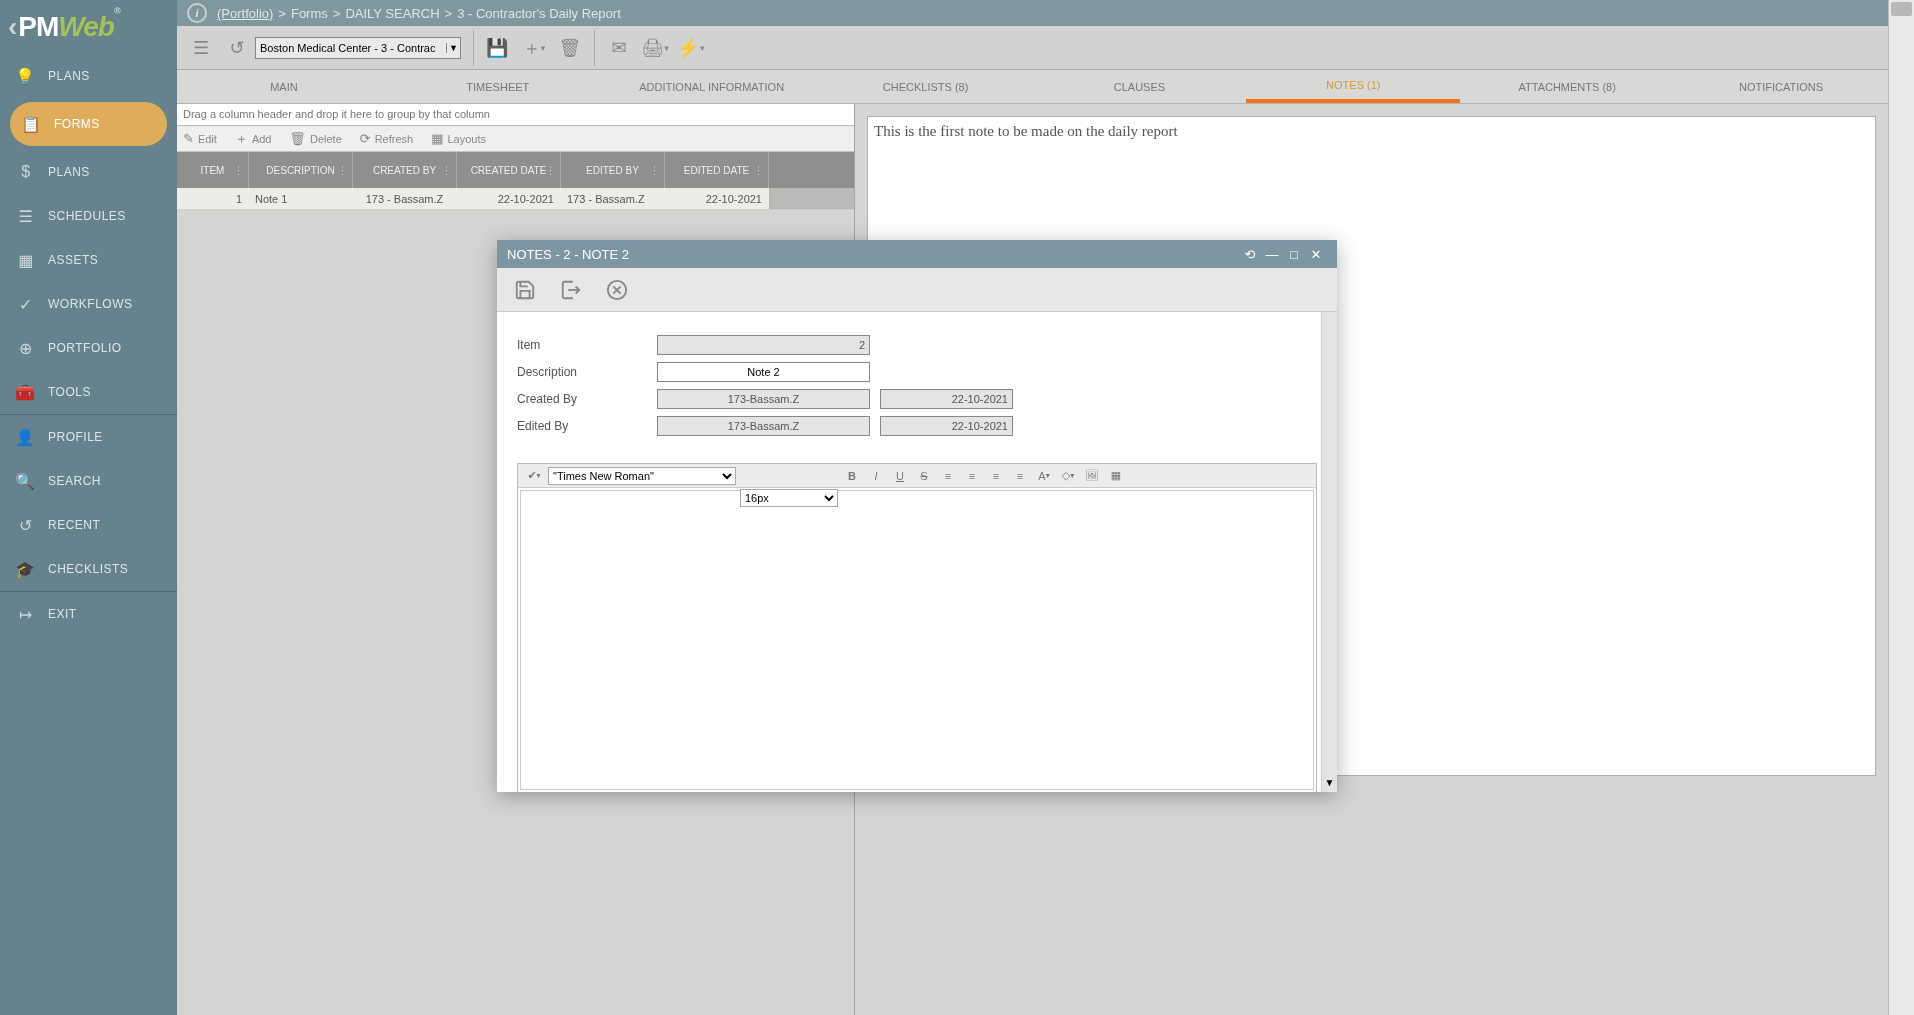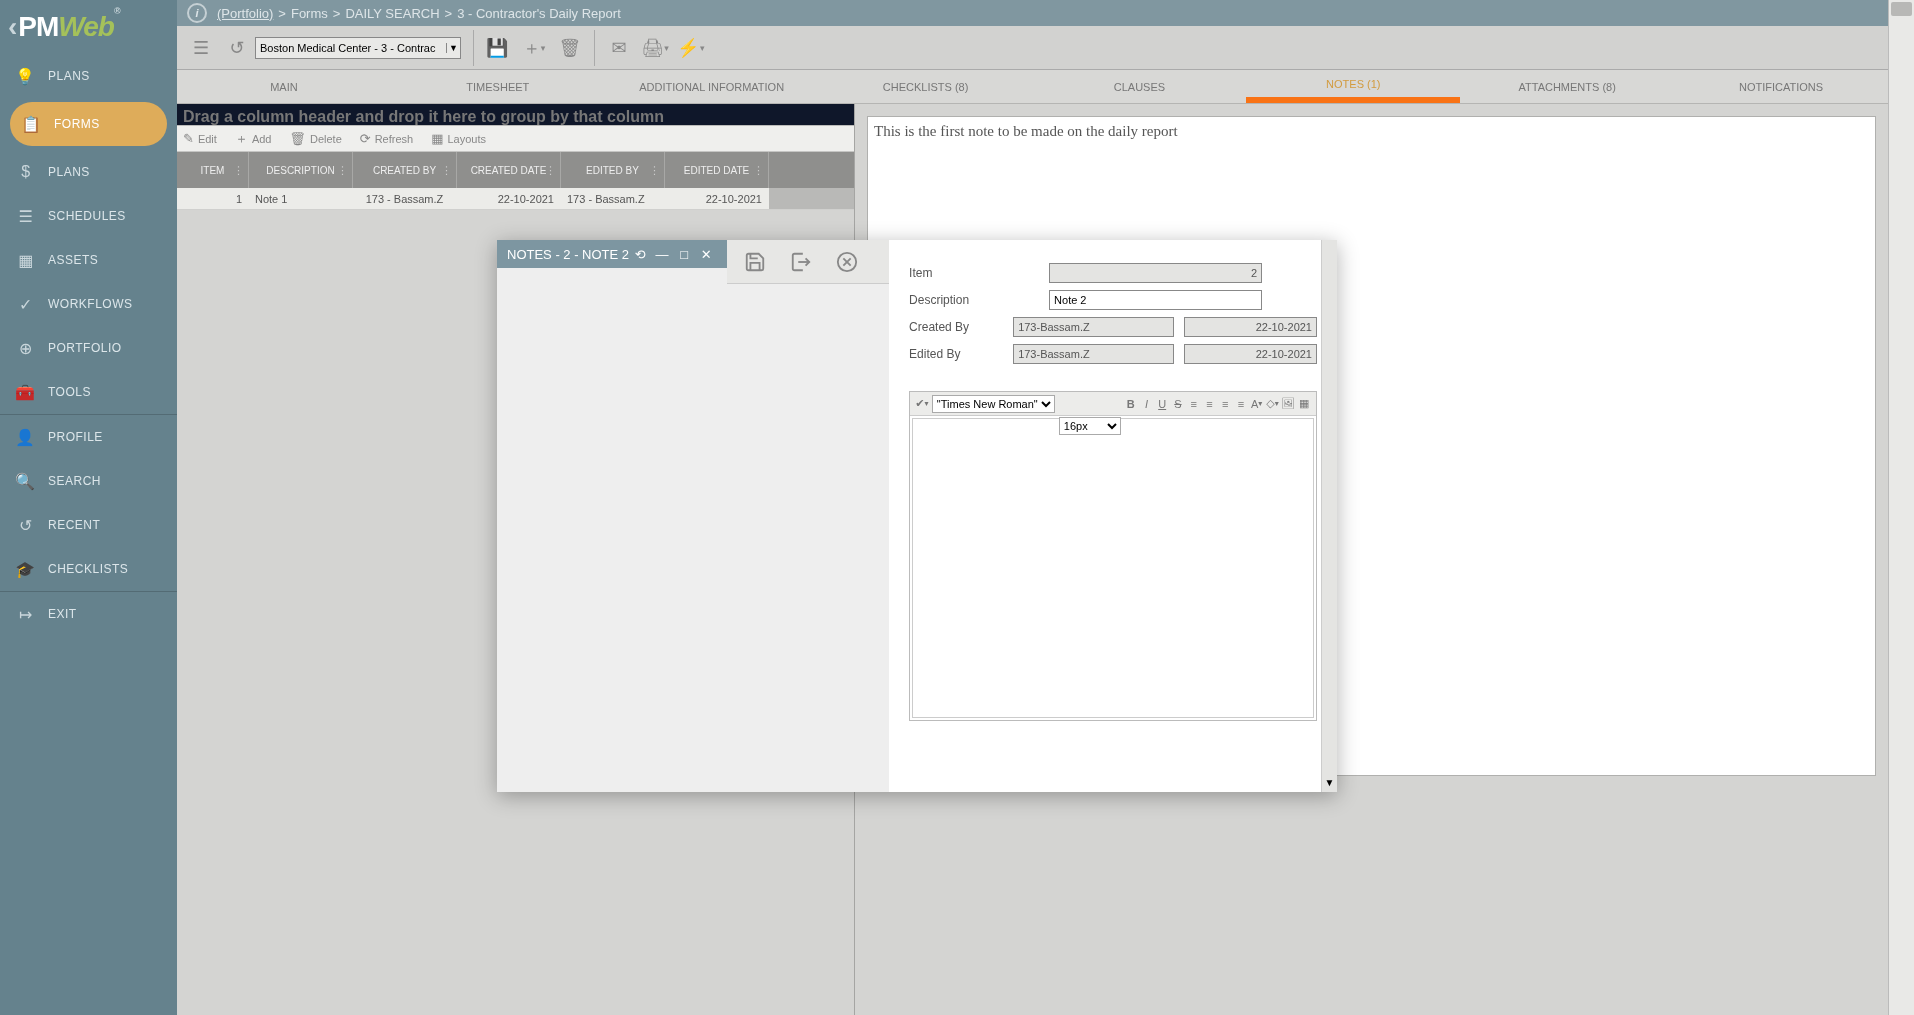--- a/index.html
+++ b/index.html
@@ -27,53 +27,53 @@
 .toolbar .tbtn{width:36px;height:36px;display:flex;align-items:center;justify-content:center;font-size:18px;color:#888;cursor:pointer;}
 .toolbar .tsep{width:1px;height:36px;background:#aaa;margin:0 6px;}
 .toolbar .picker{display:flex;align-items:center;border:1px solid #888;background:#e9e9e7;height:22px;font-size:11px;margin-right:6px;}
 .toolbar .picker input{border:none;background:transparent;width:190px;padding:0 4px;outline:none;font-size:11px;}
 .toolbar .picker .dd{width:14px;border-left:1px solid #888;text-align:center;cursor:pointer;font-size:9px;}
 
 
 .tabs { position:absolute; left:177px; top:70px; right:26px; height:34px; background:#d8d8d6; display:flex; border-bottom:1px solid #b5b5b3;}
 .tab {flex:0 0 auto; padding:0 30px; display:flex;align-items:center;justify-content:center;font-size:11px;color:#777;cursor:pointer;white-space:nowrap;}
 .tab.wide{flex:1;}
-.tab.active{color:#d29b3f;border-bottom:6px solid #f97316;}
+.tab.active{color:#d29b3f;border-bottom:4px solid #f97316;}
 
 
 .content{position:absolute;left:177px;top:104px;right:26px;bottom:0;display:flex;}
 .left-pane{flex:0 0 678px;border-right:1px solid #a5a5a3;background:#d4d4d2;}
 .right-pane{flex:1;background:#d4d4d2;padding:12px;}
 
 
-.group-bar{height:22px;background:#0f172a;border-bottom:1px solid #bcbcba;font-size:16px;color:#777;padding:4px 6px;font-weight:bold;}
+.group-bar{height:22px;background:#ffffff;border-bottom:1px solid #bcbcba;font-size:11px;color:#777;padding:4px 6px;}
 .grid-toolbar{height:26px;background:#efefed;border-bottom:1px solid #c5c5c3;display:flex;align-items:center;padding:0 6px;font-size:11px;color:#888;}
 .grid-toolbar .gbtn{display:flex;align-items:center;margin-right:18px;cursor:pointer;}
 .grid-toolbar .gbtn .gi{margin-right:4px;font-size:13px;}
 .grid-header{display:flex;background:#8f8f8d;color:#eee;font-size:10px;height:36px;}
 .gh{display:flex;align-items:center;justify-content:center;border-right:1px solid #a8a8a6;position:relative;padding:0 2px;text-align:center;}
 .gh .dots{position:absolute;right:4px;top:50%;transform:translateY(-50%);color:#ccc;font-size:11px;line-height:4px;}
 .grid-row{display:flex;height:22px;background:#ecece9;font-size:11px;color:#555;border-bottom:1px solid #d0d0ce;}
 .gc{display:flex;align-items:center;padding:0 6px;border-right:1px solid transparent;}
 
 
 .note-preview{background:#fff;border:1px solid #b0b0ae;height:660px;padding:6px;font-family:'Times New Roman',serif;font-size:15px;color:#555;}
 
 
-.modal{position:absolute;left:497px;top:240px;width:840px;height:552px;background:#eee;box-shadow:0 4px 20px rgba(0,0,0,0.3);display:flex;flex-direction:row;}
+.modal{position:absolute;left:497px;top:240px;width:840px;height:552px;background:#eee;box-shadow:0 4px 20px rgba(0,0,0,0.3);display:flex;flex-direction:column;}
 .modal-title{height:28px;background:#7d96a1;color:#fff;display:flex;align-items:center;padding:0 10px;font-size:13px;}
 .modal-title .spacer{flex:1;}
 .modal-title .mbtn{width:22px;text-align:center;cursor:pointer;font-size:13px;}
 .modal-toolbar{height:44px;background:#e7e7e5;border-bottom:1px solid #ccc;display:flex;align-items:center;padding:0 12px;}
 .modal-toolbar .mtb{width:32px;height:32px;display:flex;align-items:center;justify-content:center;margin-right:14px;cursor:pointer;color:#777;font-size:20px;}
 .modal-body{flex:1;background:#fff;overflow-y:auto;position:relative;}
 .modal-body-inner{padding:20px;}
 .form-row{display:flex;align-items:center;height:26px;margin-bottom:1px;font-size:12px;}
 .form-row .flabel{width:140px;color:#555;}
-.form-row input{height:20px;border:1px solid #888;padding:0 4px;font-size:11px;outline:none;}
+.form-row input{height:20px;border:1px solid #888;padding:0 4px;font-size:11px;outline:none;text-align:center;}
 .form-row input[readonly]{background:#e4e4e2;color:#555;}
 .form-row .f1{width:213px;}
 .form-row .f2{width:213px;}
 .form-row .f3{width:133px;margin-left:10px;text-align:right;}
 .form-row .fitem{width:213px;text-align:right;background:#e4e4e2;color:#555;}
 
 .editor{margin-top:24px;border:1px solid #bbb;}
 .editor-toolbar{height:24px;background:#ececea;border-bottom:1px solid #ccc;display:flex;align-items:center;padding:0 4px;font-size:11px;color:#777;}
 .editor-toolbar .ebtn{width:22px;height:20px;display:flex;align-items:center;justify-content:center;cursor:pointer;margin:0 1px;}
 .editor-toolbar select{height:18px;border:1px solid #aaa;font-size:11px;margin:0 2px;background:#fff;}

